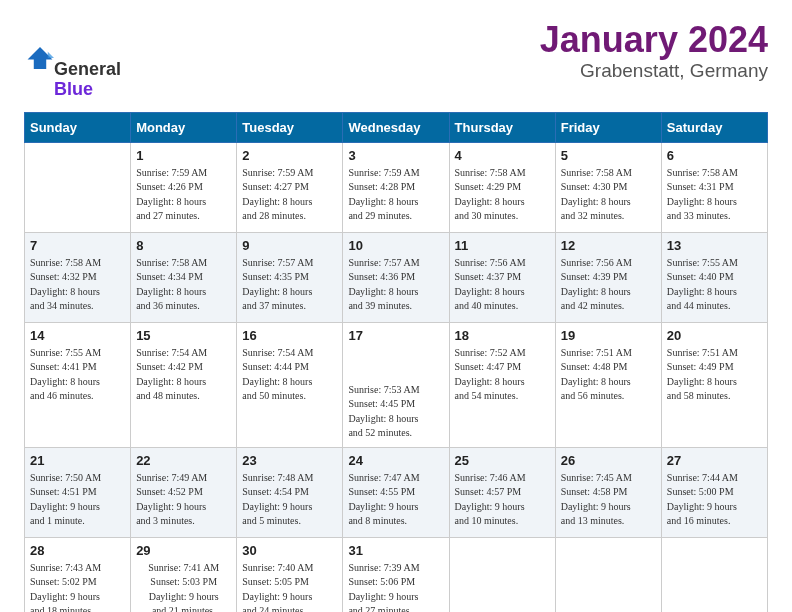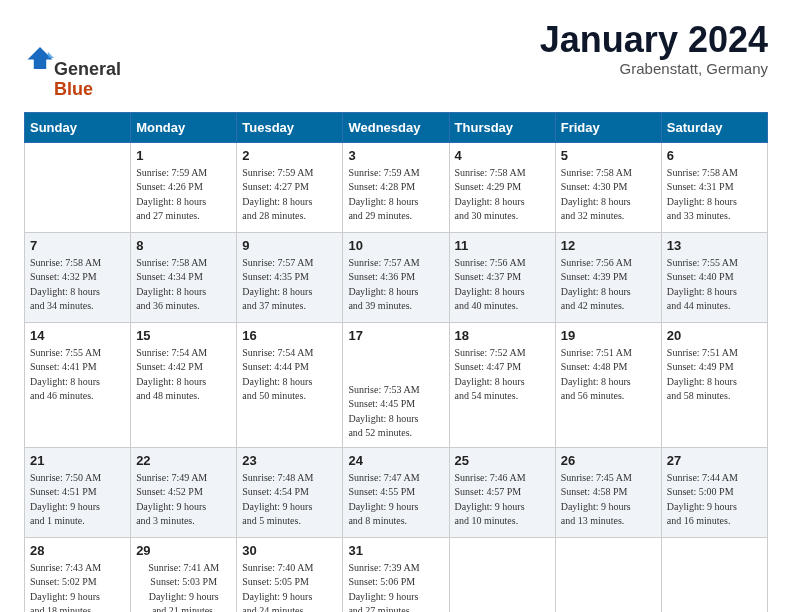--- a/index.html
+++ b/index.html
@@ -21,37 +21,37 @@
       align-items: center;
       gap: 0;
     }
     .logo-text {
       font-size: 18px;
       font-weight: bold;
       line-height: 1.1;
       margin-top: 40px;
     }
     .logo-general { color: #333; }
-    .logo-blue { color: #c2410c; }
+    .logo-blue { color: #6d28d9; }
     .logo-icon {
       width: 28px;
       height: 28px;
       margin-left: 2px;
     }
     .title-block {
       text-align: right;
     }
     .month-title {
       font-size: 36px;
       font-weight: bold;
-      color: #0f172a;
+      color: #701a75;
       line-height: 1.1;
     }
     .location {
-      font-size: 15px;
+      font-size: 19px;
       color: #555;
     }
     table {
       width: 100%;
       border-collapse: collapse;
       table-layout: fixed;
     }
     thead tr th {
       background: #0369a1;
       color: #fff;

